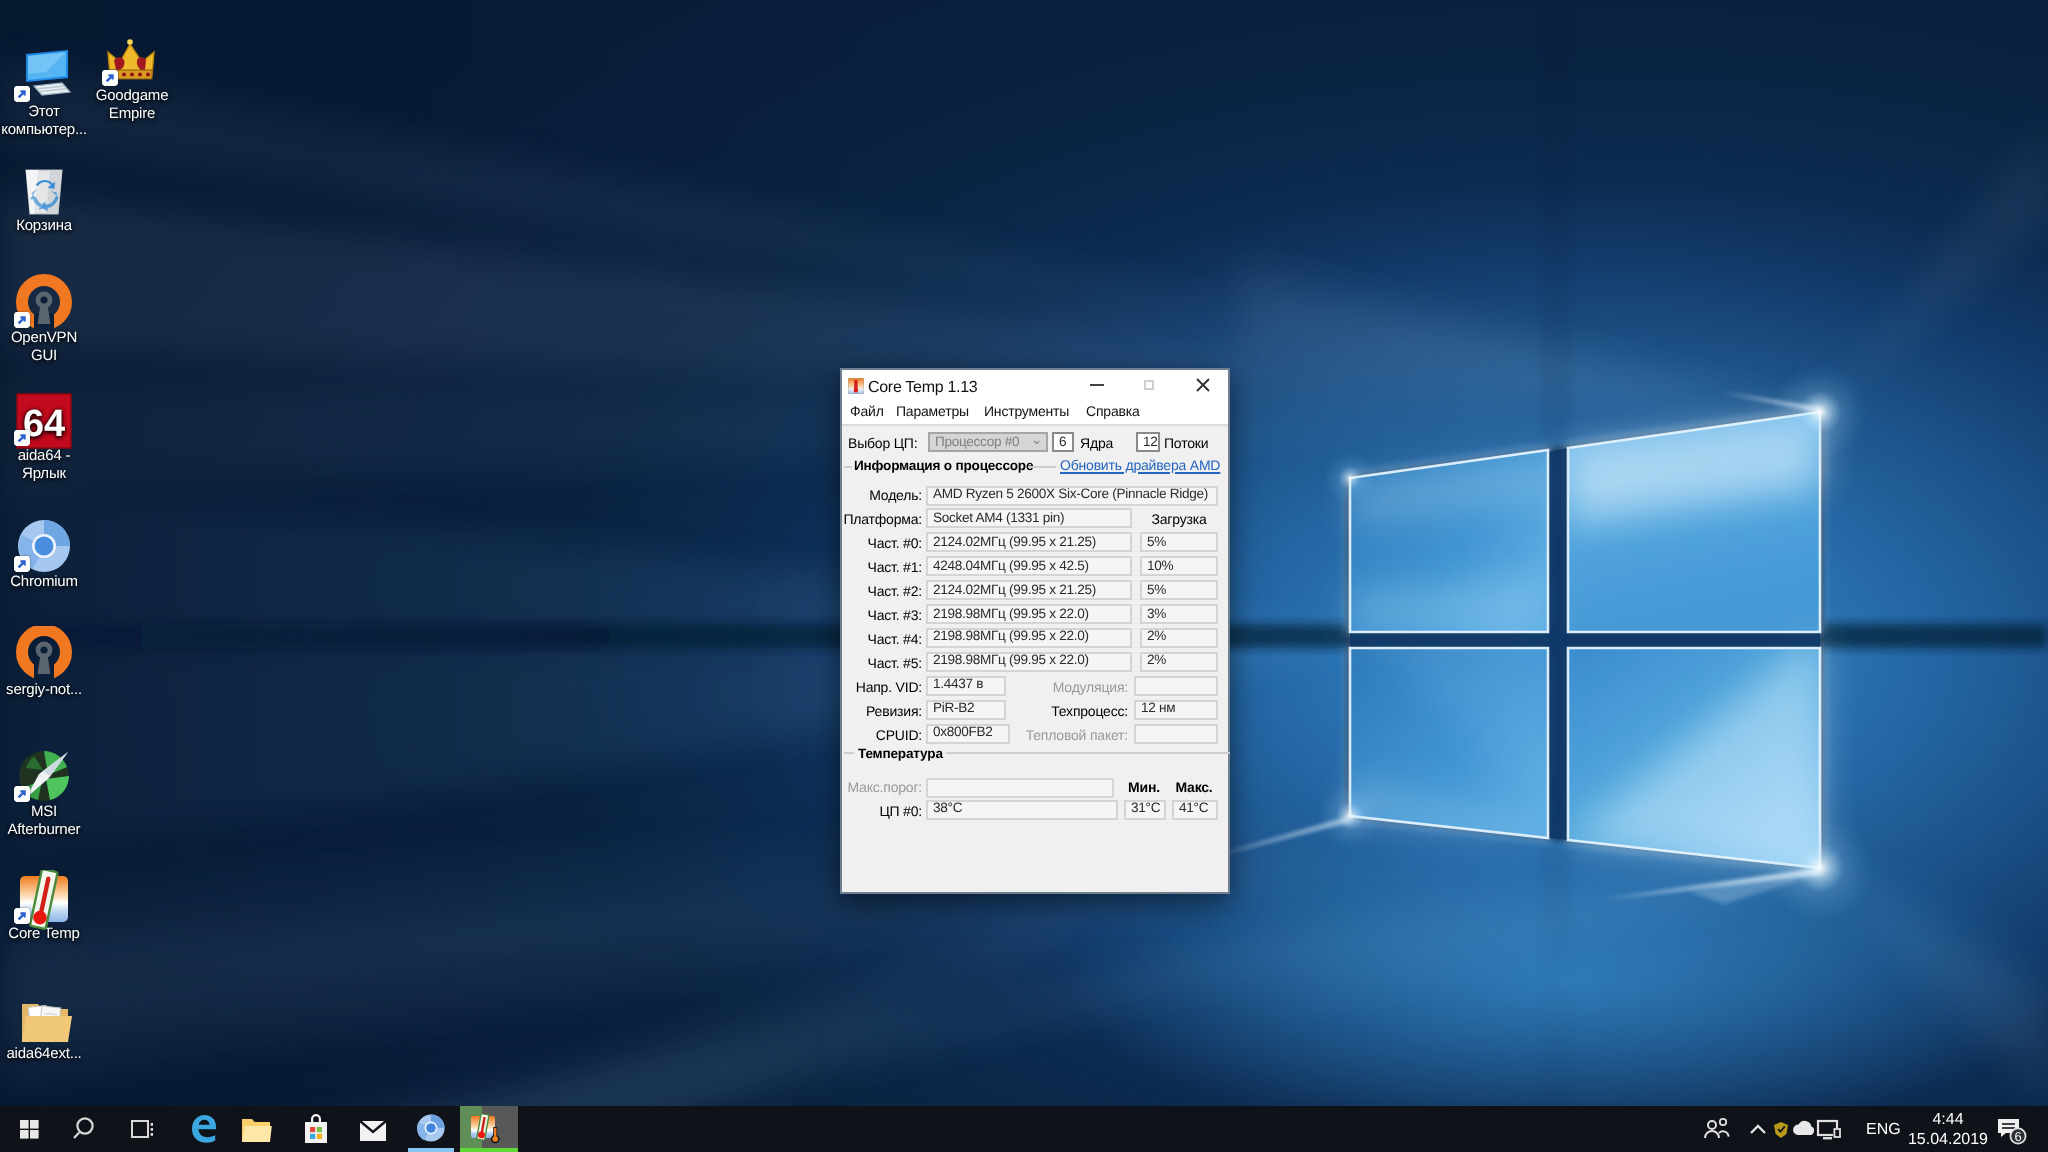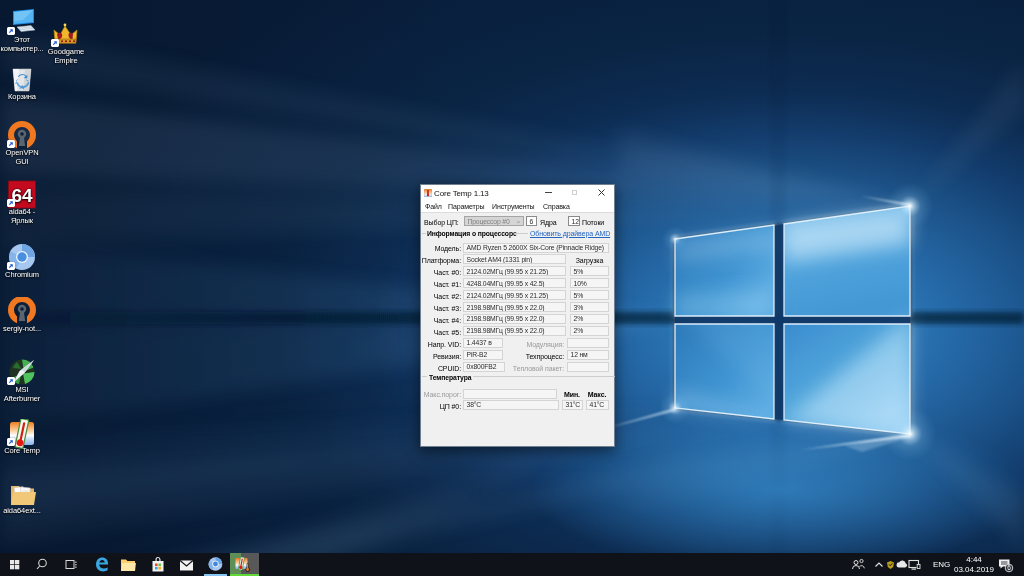--- a/index.html
+++ b/index.html
@@ -2,21 +2,21 @@
 <html><head>
 <meta charset="utf-8">
 <style>
 * { margin:0; padding:0; box-sizing:border-box; -webkit-font-smoothing:antialiased; }
 html,body { width:1024px; height:576px; overflow:hidden; background:#071529; }
 body { font-family:"Liberation Sans", sans-serif; position:relative; }
 #wall { position:absolute; left:0; top:0; }
 
 
 .dicon { position:absolute; width:64px; text-align:center; color:#fff; font-size:7.5px; line-height:8.5px; letter-spacing:-0.1px; text-shadow:0 1px 2px rgba(0,0,0,.95), 0 0 2px rgba(0,0,0,.8); }
-.dicon .ic { position:relative; width:30px; height:27px; margin:0 auto 1px auto; }
+.dicon .ic { position:relative; width:30px; height:27px; margin:16px auto 1px auto; }
 .dicon svg { position:absolute; left:0; top:0; }
 .dicon svg.sc { top:auto; left:0px; bottom:0px; box-shadow:0 0 1px rgba(0,0,0,.6); border-radius:1.2px; }
 
 
 #win { position:absolute; left:420px; top:184px; width:195px; height:263px; background:#000000; border:1px solid #708090; box-shadow:0 4px 14px rgba(0,0,0,.55); font-size:7px; color:#000; }
 #tbar { position:absolute; left:0; top:0; width:100%; height:15px; background:#fff; }
 #tbar .ttl { position:absolute; left:13px; top:3.5px; font-size:8px; color:#111; letter-spacing:-0.15px; }
 #menu { position:absolute; left:0; top:15px; width:100%; height:13px; background:#fff; border-bottom:1px solid #dcdcdc; }
 #menu span { position:absolute; top:3px; font-size:7px; color:#111; letter-spacing:-0.1px; }
 #client { position:absolute; left:0; top:28px; right:0; bottom:0; background:#f0f0f0; }
@@ -195,21 +195,21 @@
     </svg>
     <svg class="sc" width="8" height="8" viewBox="0 0 8 8">
         <rect width="8" height="8" rx="1.2" fill="#fff"></rect>
         <path d="M2.3,5.7 L5,3" stroke="#2a5fd0" stroke-width="1.2" fill="none"></path>
         <path d="M3.2,2.7 L5.3,2.7 L5.3,4.8" fill="none" stroke="#2a5fd0" stroke-width="1.1"></path>
       </svg>
   </div>
   <div>Этот<br>компьютер...</div>
 </div>
 
-<div class="dicon" style="left:34px; top:20px;">
+<div class="dicon" style="left:34px; top:0;">
   <div class="ic">
     <svg width="30" height="30" viewBox="0 0 30 30">
       <path d="M4,22 L3,10 L9,15 L14,6 L20,15 L26,10 L25,22 Z" fill="#f0b92c" stroke="#b8860b" stroke-width="0.7"></path>
       <path d="M6,14 Q9,11 11,14 Q12,17 9,19 L7,19 Z" fill="#a01820"></path>
       <path d="M22,14 Q19,11 17.5,14 Q17,17 19.5,19 L21.5,19 Z" fill="#a01820"></path>
       <rect x="4" y="19" width="21" height="4.5" fill="#d89b1e"></rect>
       <rect x="4" y="19" width="21" height="4.5" fill="none" stroke="#8a5a10" stroke-width="0.5"></rect>
       <circle cx="7" cy="21.2" r="1" fill="#8a1020"></circle>
         <circle cx="11" cy="21.2" r="1" fill="#8a1020"></circle>
         <circle cx="15" cy="21.2" r="1" fill="#8a1020"></circle>
@@ -575,21 +575,21 @@
     <path d="M3,14.5 a2.6,2.6 0 0 1 0.3,-5.2 a3.4,3.4 0 0 1 6.4,1 a2.2,2.2 0 0 1 -0.5,4.2 Z" fill="#e8e8e8"></path>
   </svg>
   <svg class="ti" style="left:908px;" width="13" height="23" viewBox="0 0 13 23">
     <rect x="1" y="7.5" width="9.5" height="7" fill="none" stroke="#e0e0e0" stroke-width="1.1"></rect>
     <rect x="3.5" y="15.5" width="4.5" height="1.2" fill="#e0e0e0"></rect>
     <rect x="8.5" y="11" width="4" height="5" fill="#11141c"></rect>
     <rect x="9.2" y="11.5" width="2.8" height="4" fill="none" stroke="#e0e0e0" stroke-width="0.9"></rect>
   </svg>
   <div class="trtxt" style="left:933px; top:7px;">ENG</div>
   <div class="trtxt" style="left:956px; top:2px; width:36px; text-align:center;">4:44</div>
-  <div class="trtxt" style="left:951px; top:12px; width:46px; text-align:center;">03.04.2019</div>
+  <div class="trtxt" style="left:951px; top:12px; width:46px; text-align:center;">15.04.2019</div>
   <svg class="ti" style="left:998px;" width="16" height="23" viewBox="0 0 16 23">
     <path d="M1,6.5 L11.5,6.5 L11.5,13.5 L5,13.5 L2.5,15.5 L2.5,13.5 L1,13.5 Z" fill="#f0f0f0"></path>
     <line x1="3" y1="9" x2="9.5" y2="9" stroke="#11141c" stroke-width="0.8"></line>
     <line x1="3" y1="11" x2="9.5" y2="11" stroke="#11141c" stroke-width="0.8"></line>
     <circle cx="11" cy="15" r="3.8" fill="#2b2f38" stroke="#e0e0e0" stroke-width="0.9"></circle>
     <text x="11" y="17.4" font-size="6.5" fill="#fff" text-anchor="middle" font-family="Liberation Sans">6</text>
   </svg>
 </div>
 
 </body></html>

